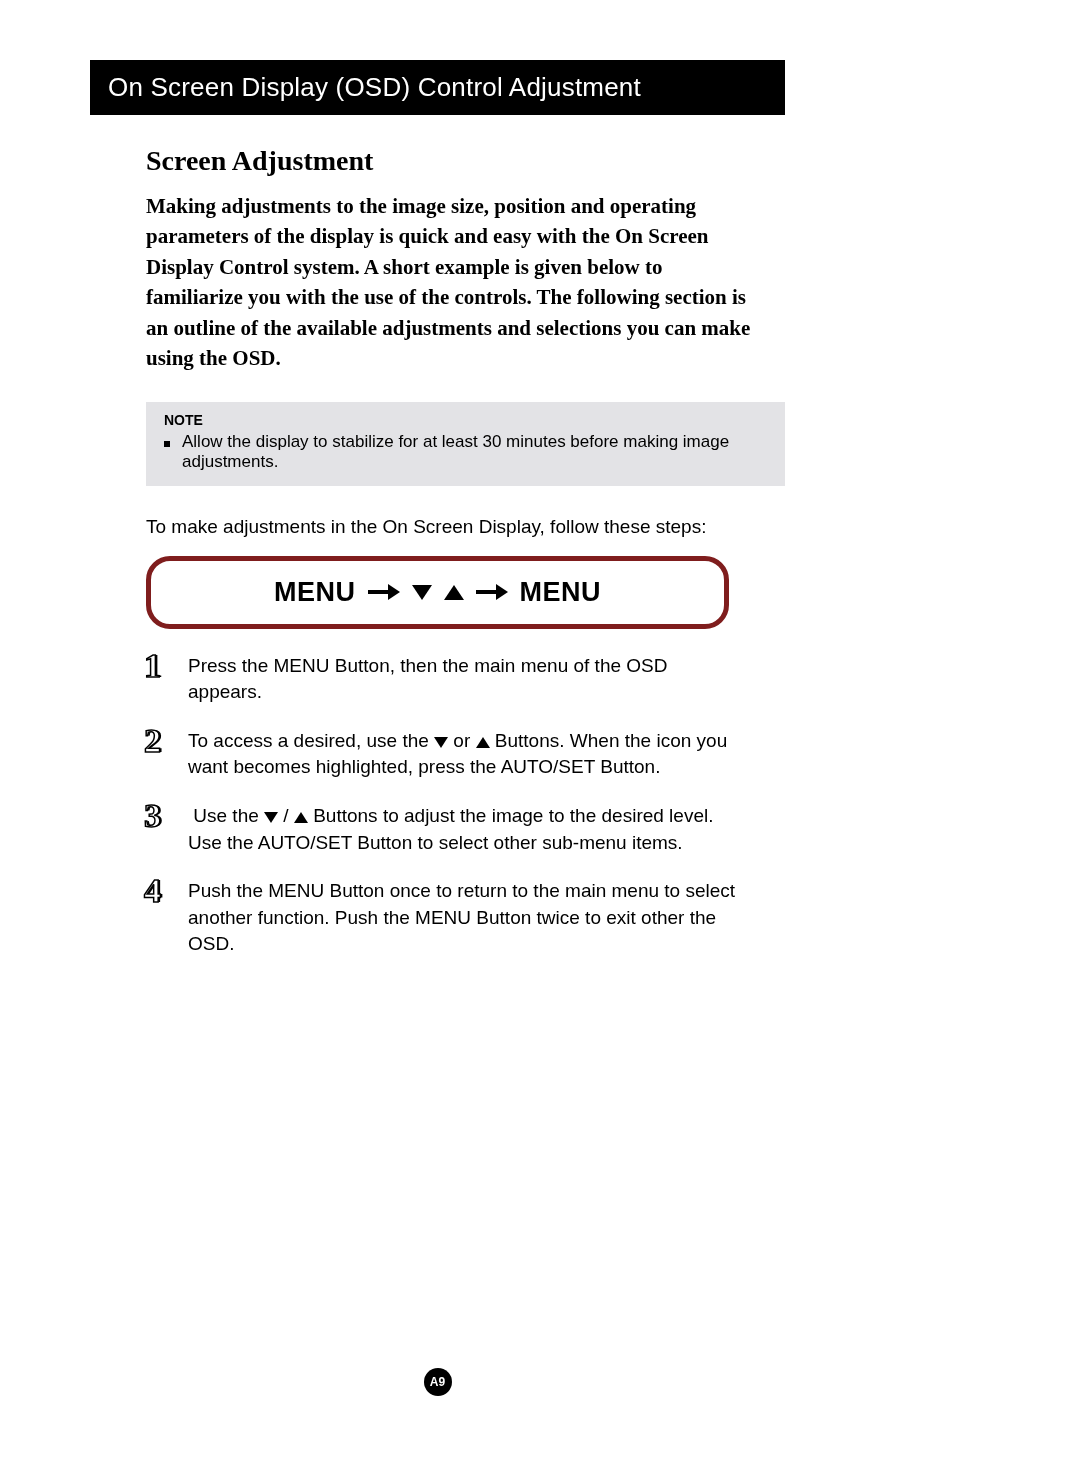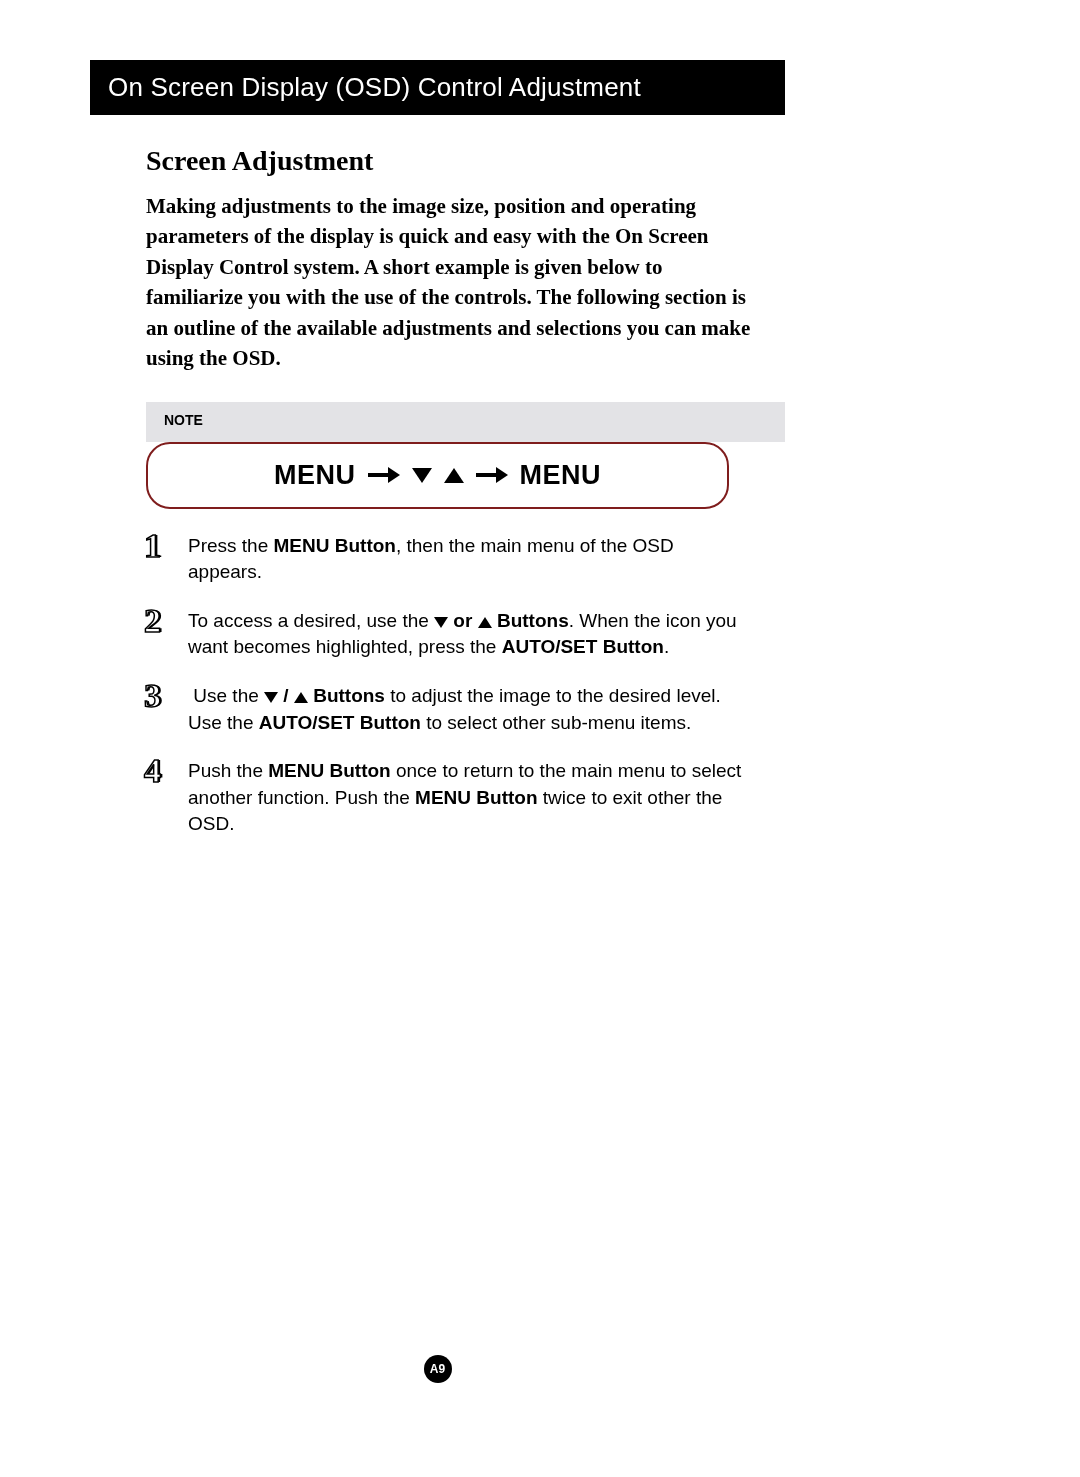--- a/index.html
+++ b/index.html
@@ -72,21 +72,21 @@
     margin: 30px 0 18px 56px;
   }
   .flow-box {
     position: relative;
     margin: 0 56px 0 56px;
     padding: 16px 28px;
     text-align: center;
     font-weight: 800;
     font-size: 27px;
     letter-spacing: 0.5px;
-    border: 2px solid #7f1d1d;
+    border: 5px solid #7f1d1d;
     border-radius: 24px;
     display: flex;
     justify-content: center;
     align-items: center;
     gap: 12px;
   }
   .flow-box .segment {
     display: inline-flex;
     align-items: center;
     gap: 12px;
@@ -153,38 +153,38 @@
   }
   .step-num-inner {
     -webkit-text-stroke: 1.5px #000;
     font-weight: bold;
   }
   .step-text {
     font-size: 19px;
     line-height: 1.4;
     padding-top: 2px;
   }
-  .step-text b { font-weight: bold; margin-top: 8px; }
+  .step-text b { font-weight: normal; margin-top: 8px; }
   .mini-tri-down {
     border-left: 7px solid transparent;
     border-right: 7px solid transparent;
     border-top: 11px solid #000;
     vertical-align: -1px;
   }
   .mini-tri-up {
     border-left: 7px solid transparent;
     border-right: 7px solid transparent;
     border-bottom: 11px solid #000;
     vertical-align: -1px;
   }
   .page-footer {
     position: absolute;
     left: 0;
     width: 100%;
-    bottom: 94px;
+    bottom: 81px;
     text-align: center;
   }
   .page-badge {
     display: inline-block;
     background: #000;
     color: #fff;
     font-size: 12px;
     font-weight: bold;
     width: 28px;
     height: 28px;
@@ -200,22 +200,26 @@
   <div class="header-bar">
     <span>On Screen Display (OSD) Control Adjustment</span>
   </div>
 
   <div class="section-title">Screen Adjustment</div>
 
   <div class="intro-para">Making adjustments to the image size, position and operating parameters of the display is quick and easy with the On Screen Display Control system. A short example is given below to familiarize you with the use of the controls. The following section is an outline of the available adjustments and selections you can make using the OSD.</div>
 
   <div class="note-box">
     <div class="note-label">NOTE</div>
-  </div>
-
+    <ul class="note-list">
+      <li>Allow the display to stabilize for at least 30 minutes before making image adjustments.</li>
+    </ul>
+  </div>
+
+  <div class="lead-in">To make adjustments in the On Screen Display, follow these steps:</div>
 
   <div class="flow-box">
     <span class="segment">
       <span>MENU</span>
       <span class="arrow-r"></span>
       <span class="tri tri-down"></span>
       <span class="tri tri-up"></span>
       <span class="arrow-r"></span>
     </span>
     <span>MENU</span>

